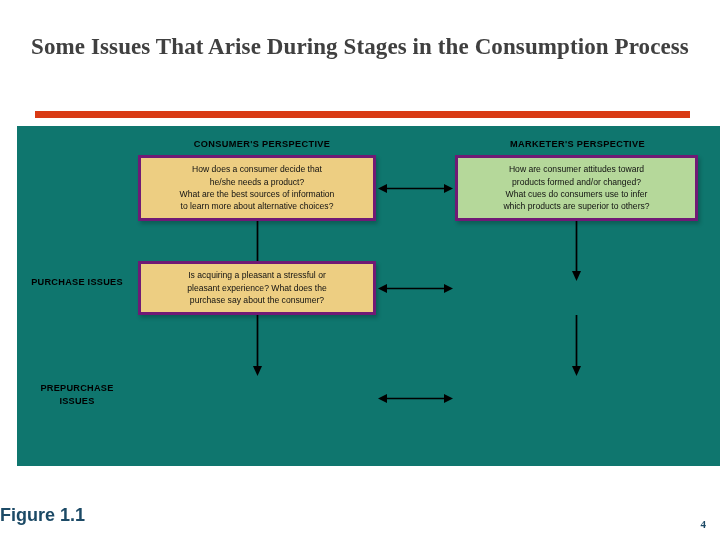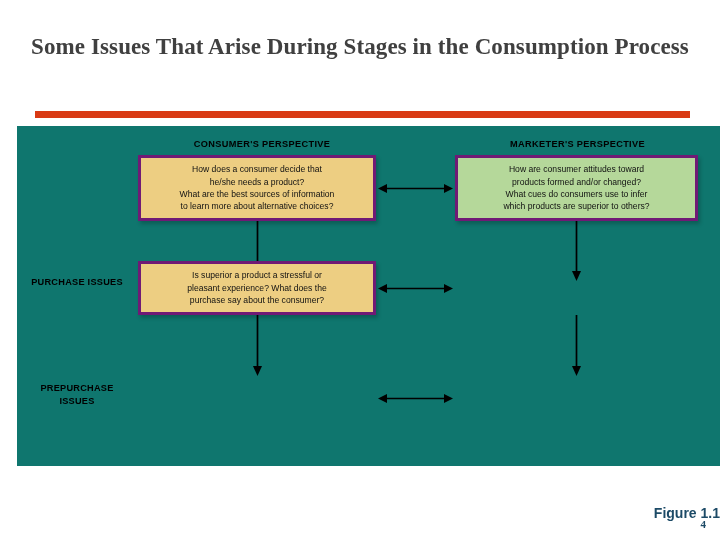--- a/index.html
+++ b/index.html
@@ -111,24 +111,24 @@
     height: 13px;
   }
   .arrow-svg { display: block; overflow: visible; }
 
   
   .figure-caption {
     position: absolute;
     left: 0;
     top: 505px;
     width: 720px;
-    text-align: right;
-    font-family: "Liberation Sans", sans-serif;
-    font-weight: bold;
-    font-size: 14px;
+    text-align: left;
+    font-family: "Liberation Sans", sans-serif;
+    font-weight: bold;
+    font-size: 18px;
     color: #1c4a66;
   }
   .page-number {
     position: absolute;
     right: 14px;
     top: 518px;
     font-family: "Liberation Serif", serif;
     font-weight: bold;
     font-size: 11px;
     color: #1c4a66;
@@ -181,21 +181,21 @@
   </div>
 
   <div class="v-arrow" style="left:553px; top:95px; height:60px;">
     <svg class="arrow-svg" width="13" height="60" viewBox="0 0 13 60">
       <line x1="6.5" y1="0" x2="6.5" y2="52" stroke="#000" stroke-width="1.7"></line>
       <polygon points="6.5,60 2,50 11,50" fill="#000"></polygon>
     </svg>
   </div>
 
   <div class="node tan col-consumer" style="top:135px; height:54px;">
-    <div class="node-text">Is superior a product a stressful or
+    <div class="node-text">Is acquiring a pleasant a stressful or
 pleasant experience? What does the
 purchase say about the consumer?</div>
   </div>
 
 
   <div class="h-arrow" style="left:361px; top:156px; width:75px;">
     <svg class="arrow-svg" width="75" height="13" viewBox="0 0 75 13">
       <line x1="7" y1="6.5" x2="68" y2="6.5" stroke="#000" stroke-width="1.7"></line>
       <polygon points="0,6.5 9,2 9,11" fill="#000"></polygon>
       <polygon points="75,6.5 66,2 66,11" fill="#000"></polygon>

